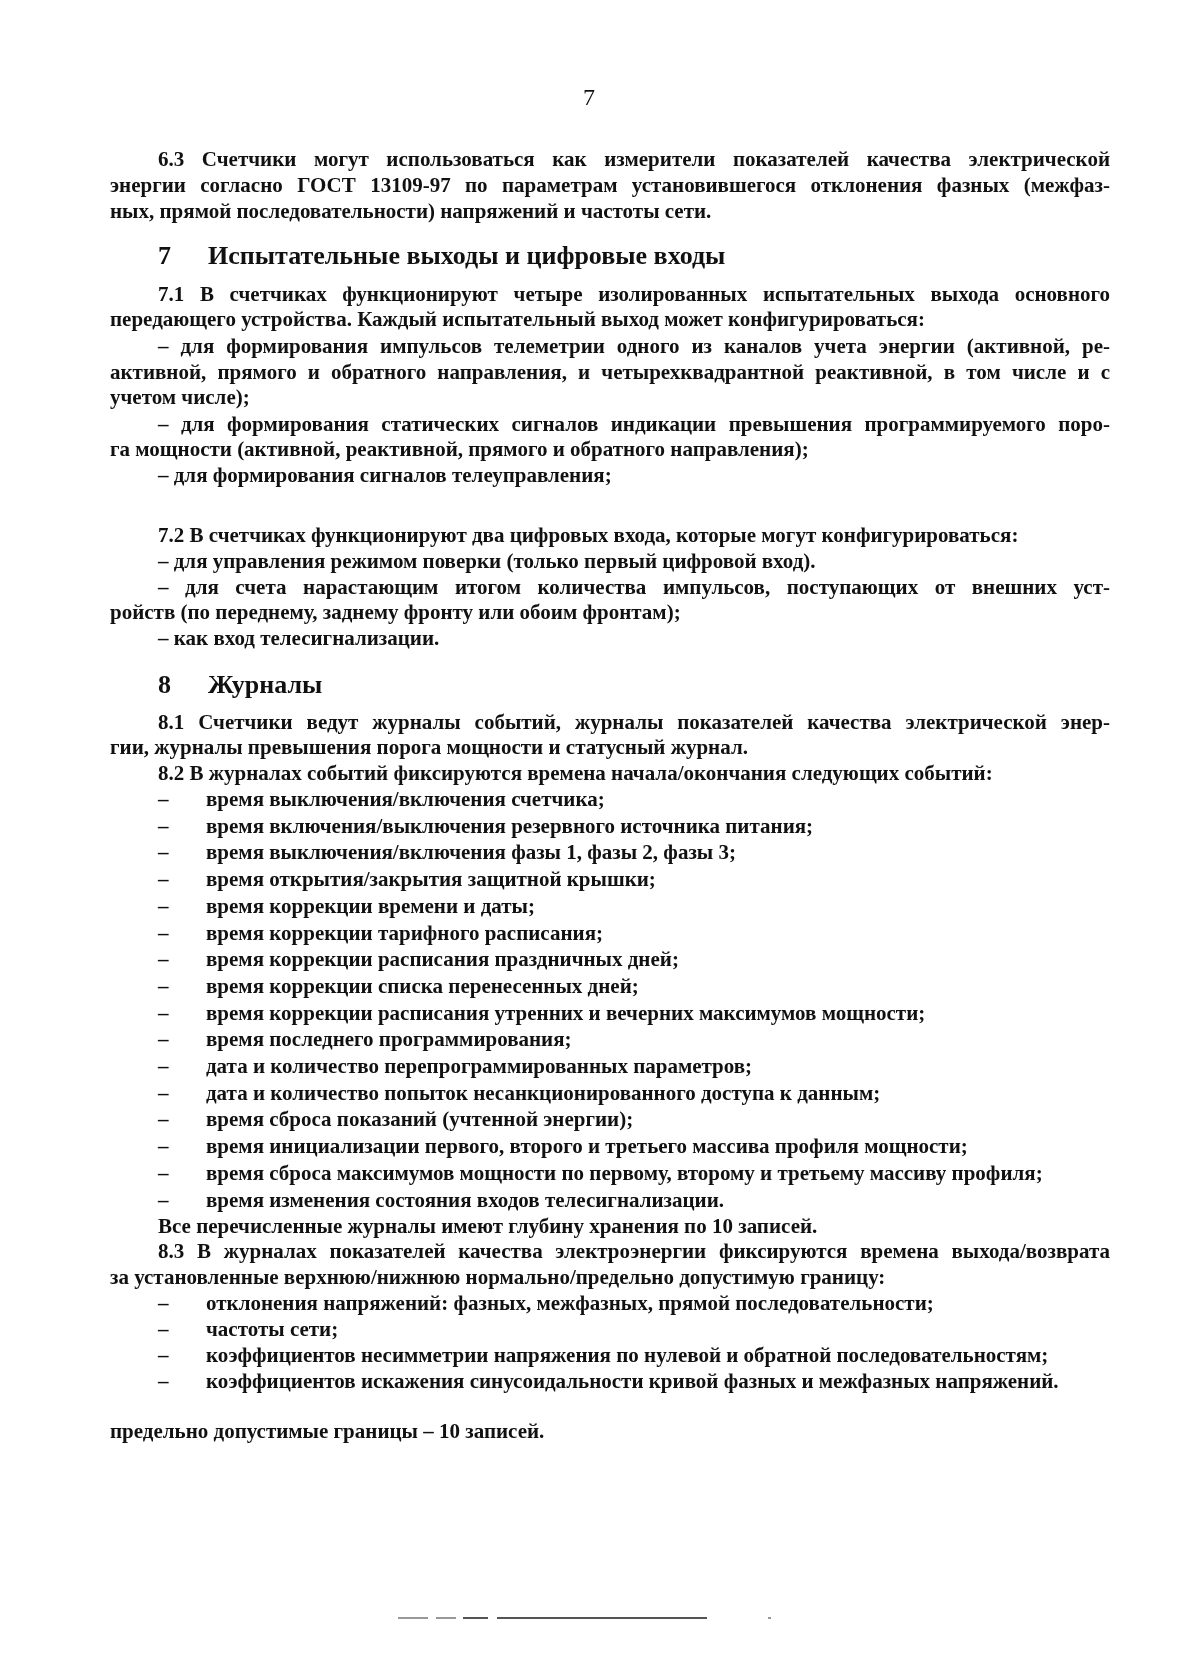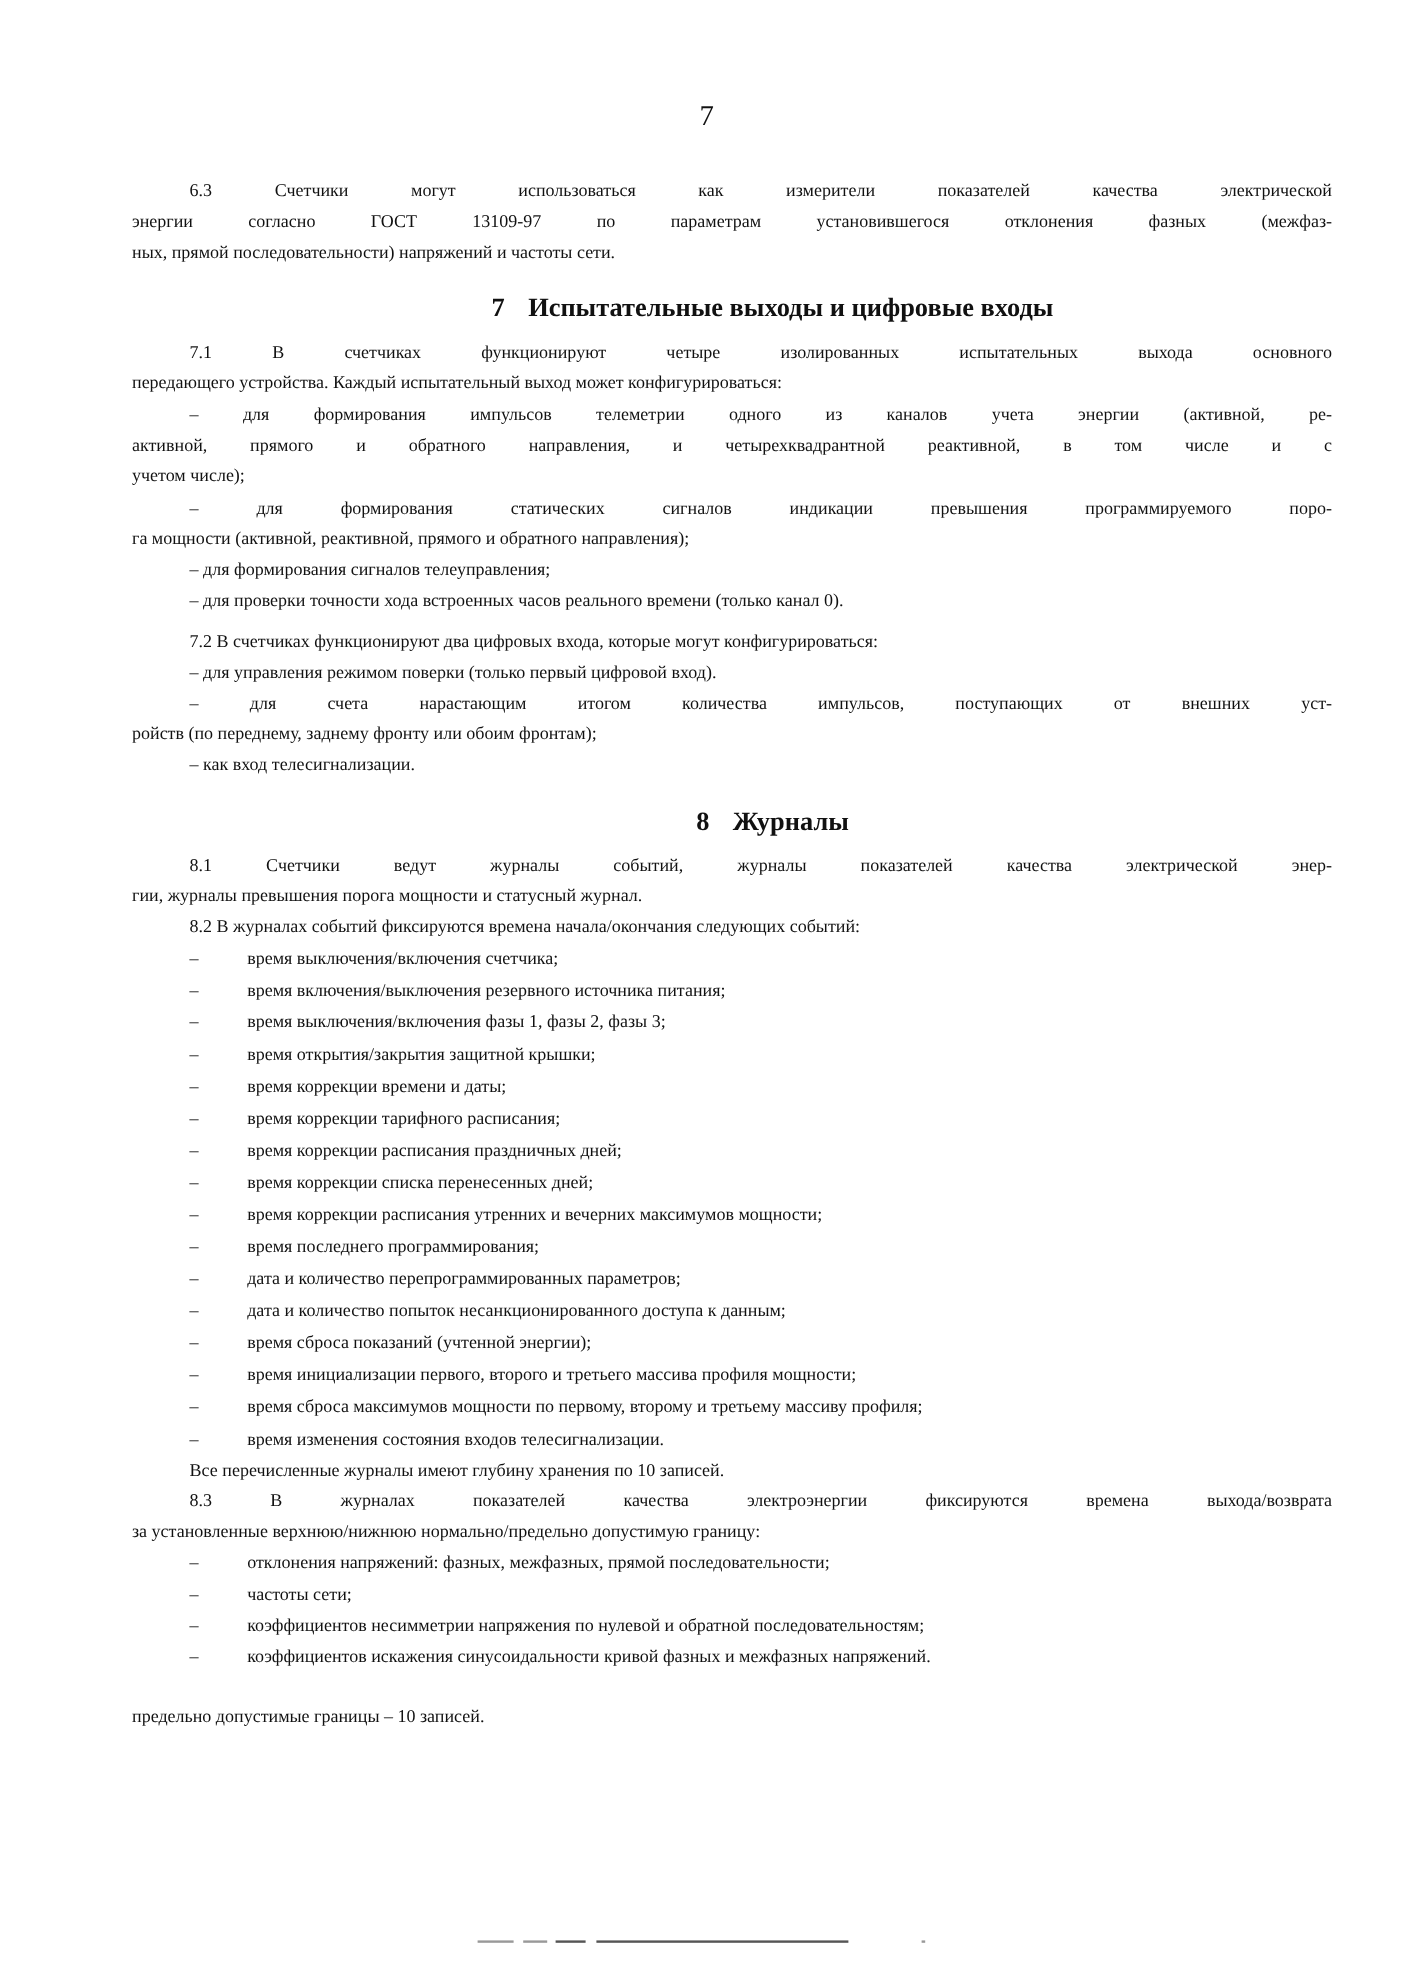--- a/index.html
+++ b/index.html
@@ -1,23 +1,23 @@
 <!DOCTYPE html>
 <html><head>
 <meta charset="utf-8">
 <style>
   html, body { margin: 0; padding: 0; background: #ffffff; }
   body { width: 1178px; height: 1655px; position: relative; overflow: hidden;
          font-family: "Liberation Serif", "DejaVu Serif", serif; color: #111111; }
   .page { position: absolute; left: 0; top: 0; width: 1178px; height: 1655px; }
   .pnum { position: absolute; top: 84px; left: 0; width: 1178px; text-align: center; font-size: 24px; }
-  .ln { position: absolute; left: 110px; width: 1000px; font-size: 15px; line-height: 26px; white-space: nowrap; }
+  .ln { position: absolute; left: 110px; width: 1000px; font-size: 21px; line-height: 26px; white-space: nowrap; font-weight: bold; }
   .j { text-align: justify; text-align-last: justify; }
   .ind { left: 158px; width: 952px; }
-  .h { font-weight: bold; font-size: 22px; text-align: center; }
+  .h { font-weight: bold; font-size: 26px; }
   .h .num { display: inline-block; width: 50px; }
   .footer-rule { position: absolute; top: 1617px; height: 2px; background: #555; }
 </style>
 </head>
 <body>
 
 <div class="page">
 
   <div class="pnum">7</div>
 
@@ -30,21 +30,20 @@
   </div>
 
   <div class="ln ind j" style="top:281px">7.1  В счетчиках функционируют четыре изолированных испытательных выхода основного</div>
   <div class="ln" style="top:306px">передающего устройства. Каждый испытательный выход может конфигурироваться:</div>
   <div class="ln ind j" style="top:333px">–  для формирования импульсов телеметрии одного из каналов учета энергии (активной, ре-</div>
   <div class="ln j" style="top:359px">активной, прямого и обратного направления, и четырехквадрантной реактивной, в том числе и с</div>
   <div class="ln" style="top:384px">учетом числе);</div>
   <div class="ln ind j" style="top:411px">–  для формирования статических сигналов индикации превышения программируемого поро-</div>
   <div class="ln" style="top:436px">га мощности (активной, реактивной, прямого и обратного направления);</div>
   <div class="ln ind" style="top:462px">–  для формирования сигналов телеуправления;</div>
-  <div class="ln ind" style="top:488px">–  для проверки точности хода встроенных часов реального времени (только канал 0).</div>
 
   <div class="ln ind" style="top:522px">7.2  В счетчиках функционируют два цифровых входа, которые могут конфигурироваться:</div>
   <div class="ln ind" style="top:548px">–  для управления режимом поверки (только первый цифровой вход).</div>
   <div class="ln" style="top:599px">ройств (по переднему, заднему фронту или обоим фронтам);</div>
   <div class="ln ind j" style="top:574px">–  для счета нарастающим итогом количества импульсов, поступающих от внешних уст-</div>
   <div class="ln ind" style="top:625px">–  как вход телесигнализации.</div>
 
   <div class="ln ind h" style="top:672px">
     <span class="num">8</span><span>Журналы</span>
   </div>

